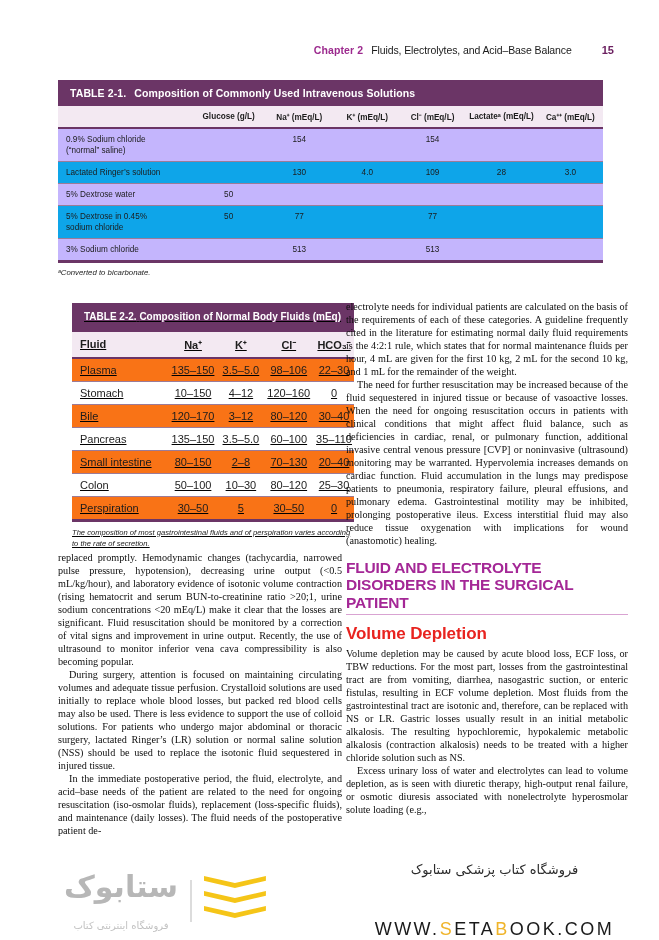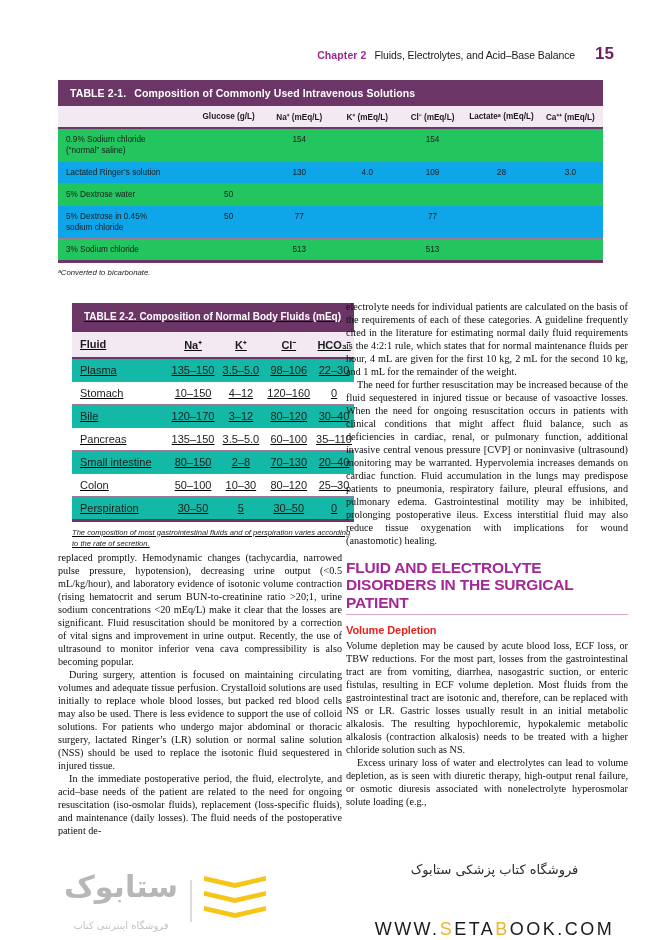--- a/index.html
+++ b/index.html
@@ -38,23 +38,23 @@
   }
   .runhead .title {
     font-family: "Liberation Sans", sans-serif;
     font-size: 10.5px;
     color: #1a1a1a;
     letter-spacing: -0.1px;
   }
   .runhead .pageno {
     font-family: "Liberation Sans", sans-serif;
     font-weight: bold;
-    font-size: 17px;
+    font-size: 11px;
     color: #6b2060;
-    margin-left: 12px;
+    margin-left: 22px;
   }
 
   
   .table1-wrap {
     position: absolute;
     left: 58px; top: 80px;
     width: 545px;
   }
   .tbl-caption {
     background: #6b3566;
@@ -88,21 +88,21 @@
     text-align: center;
     border-bottom: 1px solid #9b7b98;
     vertical-align: top;
     line-height: 1.35;
   }
   table.t1 tbody td.lead {
     text-align: left;
     padding-left: 8px;
     white-space: pre-line;
   }
-  table.t1 tbody tr.shade td { background: #22c55e; }
+  table.t1 tbody tr.shade td { background: #c4b5fd; }
   table.t1 tbody tr.plain td { background: #0ea5e9; }
   table.t1 tbody tr:last-child td { border-bottom: 3px solid #6b3566; }
 
   .foot-note {
     margin-top: 5px;
     font-family: "Liberation Sans", sans-serif;
     font-style: italic;
     font-size: 7.8px;
     color: #1c1c1c;
   }
@@ -138,21 +138,21 @@
     border-bottom: 2px solid #6b3566;
   }
   table.t2 thead th.lead { text-align: left; padding-left: 8px; }
   table.t2 tbody td {
     padding: 5px 2px;
     text-align: center;
     border-bottom: 1px solid #9b7b98;
     white-space: nowrap;
   }
   table.t2 tbody td.lead { text-align: left; padding-left: 8px; }
-  table.t2 tbody tr.shade td { background: #14b8a6; }
+  table.t2 tbody tr.shade td { background: #f97316; }
   table.t2 tbody tr.plain td { background: #ffffff; }
   table.t2 tbody tr:last-child td { border-bottom: 3px solid #6b3566; }
 
   .t2-note {
     margin-top: 5px;
     font-family: "Liberation Sans", sans-serif;
     font-style: italic;
     font-size: 7.6px;
     line-height: 1.45;
     color: #1c1c1c;
@@ -189,21 +189,21 @@
     line-height: 1.12;
     color: #a42796;
     letter-spacing: -0.2px;
     margin: 12px 0 0 0;
     padding-bottom: 3px;
     border-bottom: 1.5px solid #d9a3d2;
   }
   .sub-head {
     font-family: "Liberation Sans", sans-serif;
     font-weight: bold;
-    font-size: 11px;
+    font-size: 17px;
     color: #e8231f;
     margin: 9px 0 3px 0;
     letter-spacing: -0.1px;
   }
 
   
   .footer {
     position: absolute;
     left: 0; top: 862px;
     width: 659px; height: 78px;

